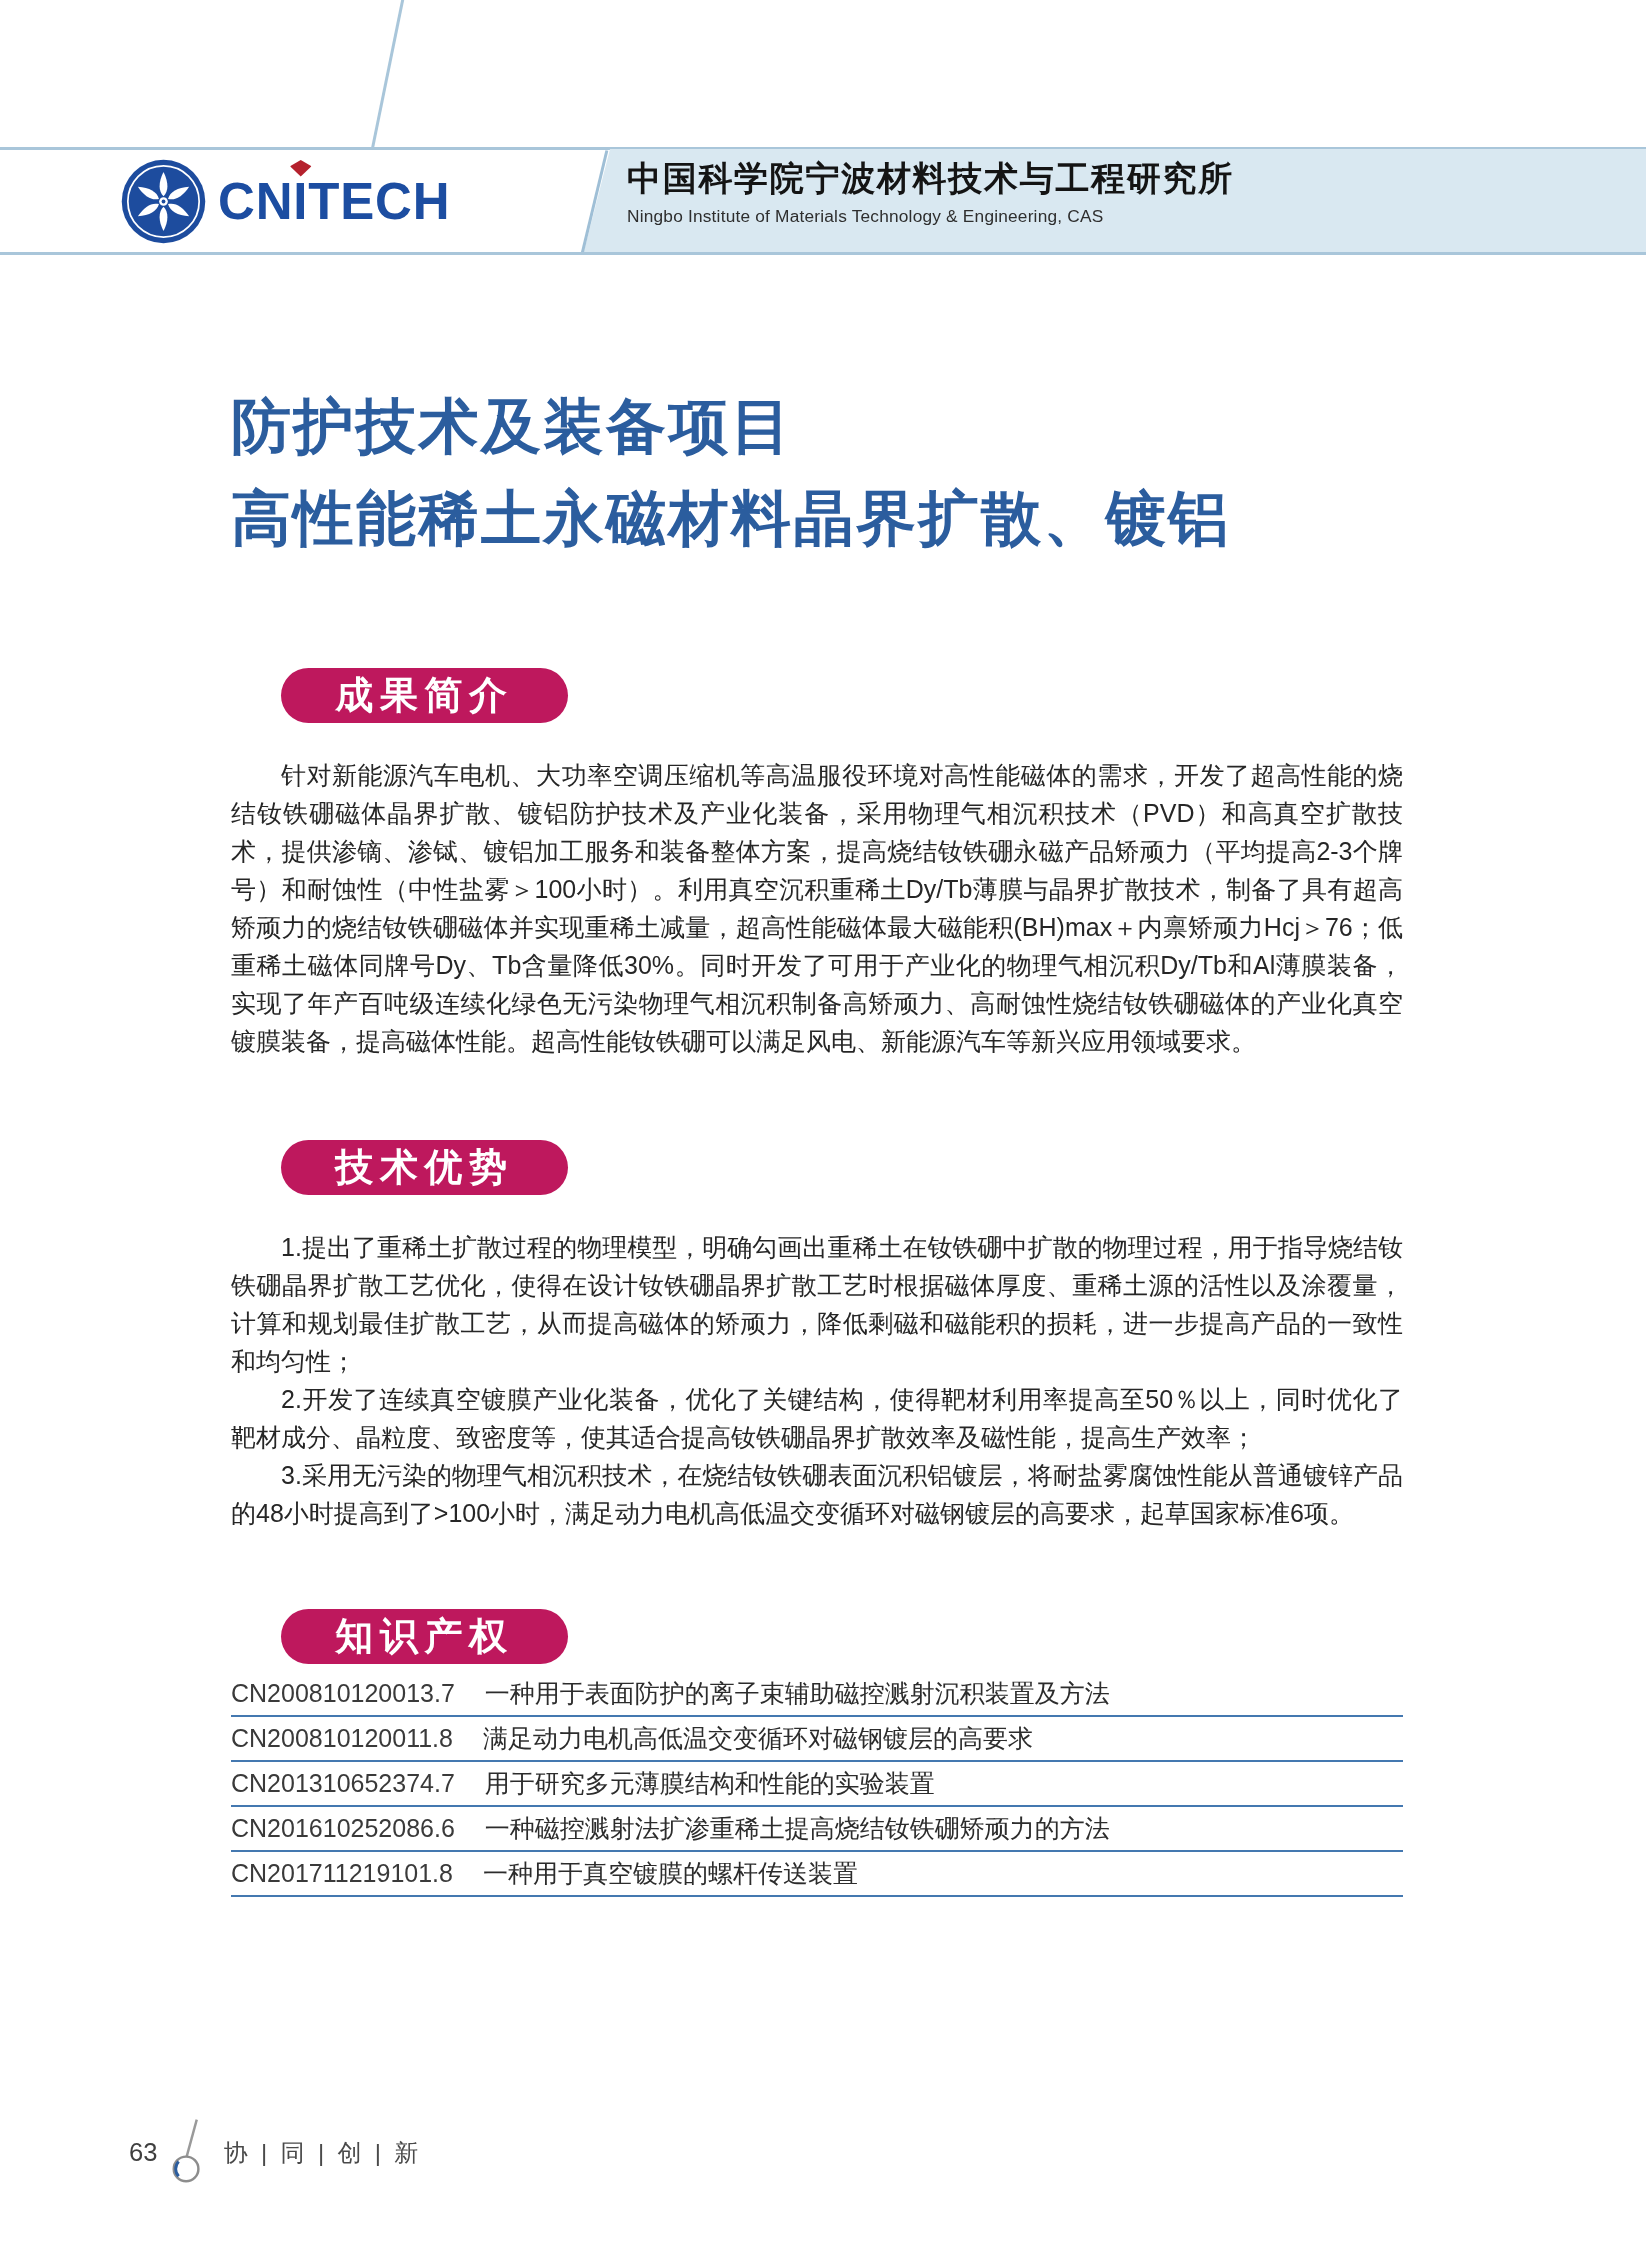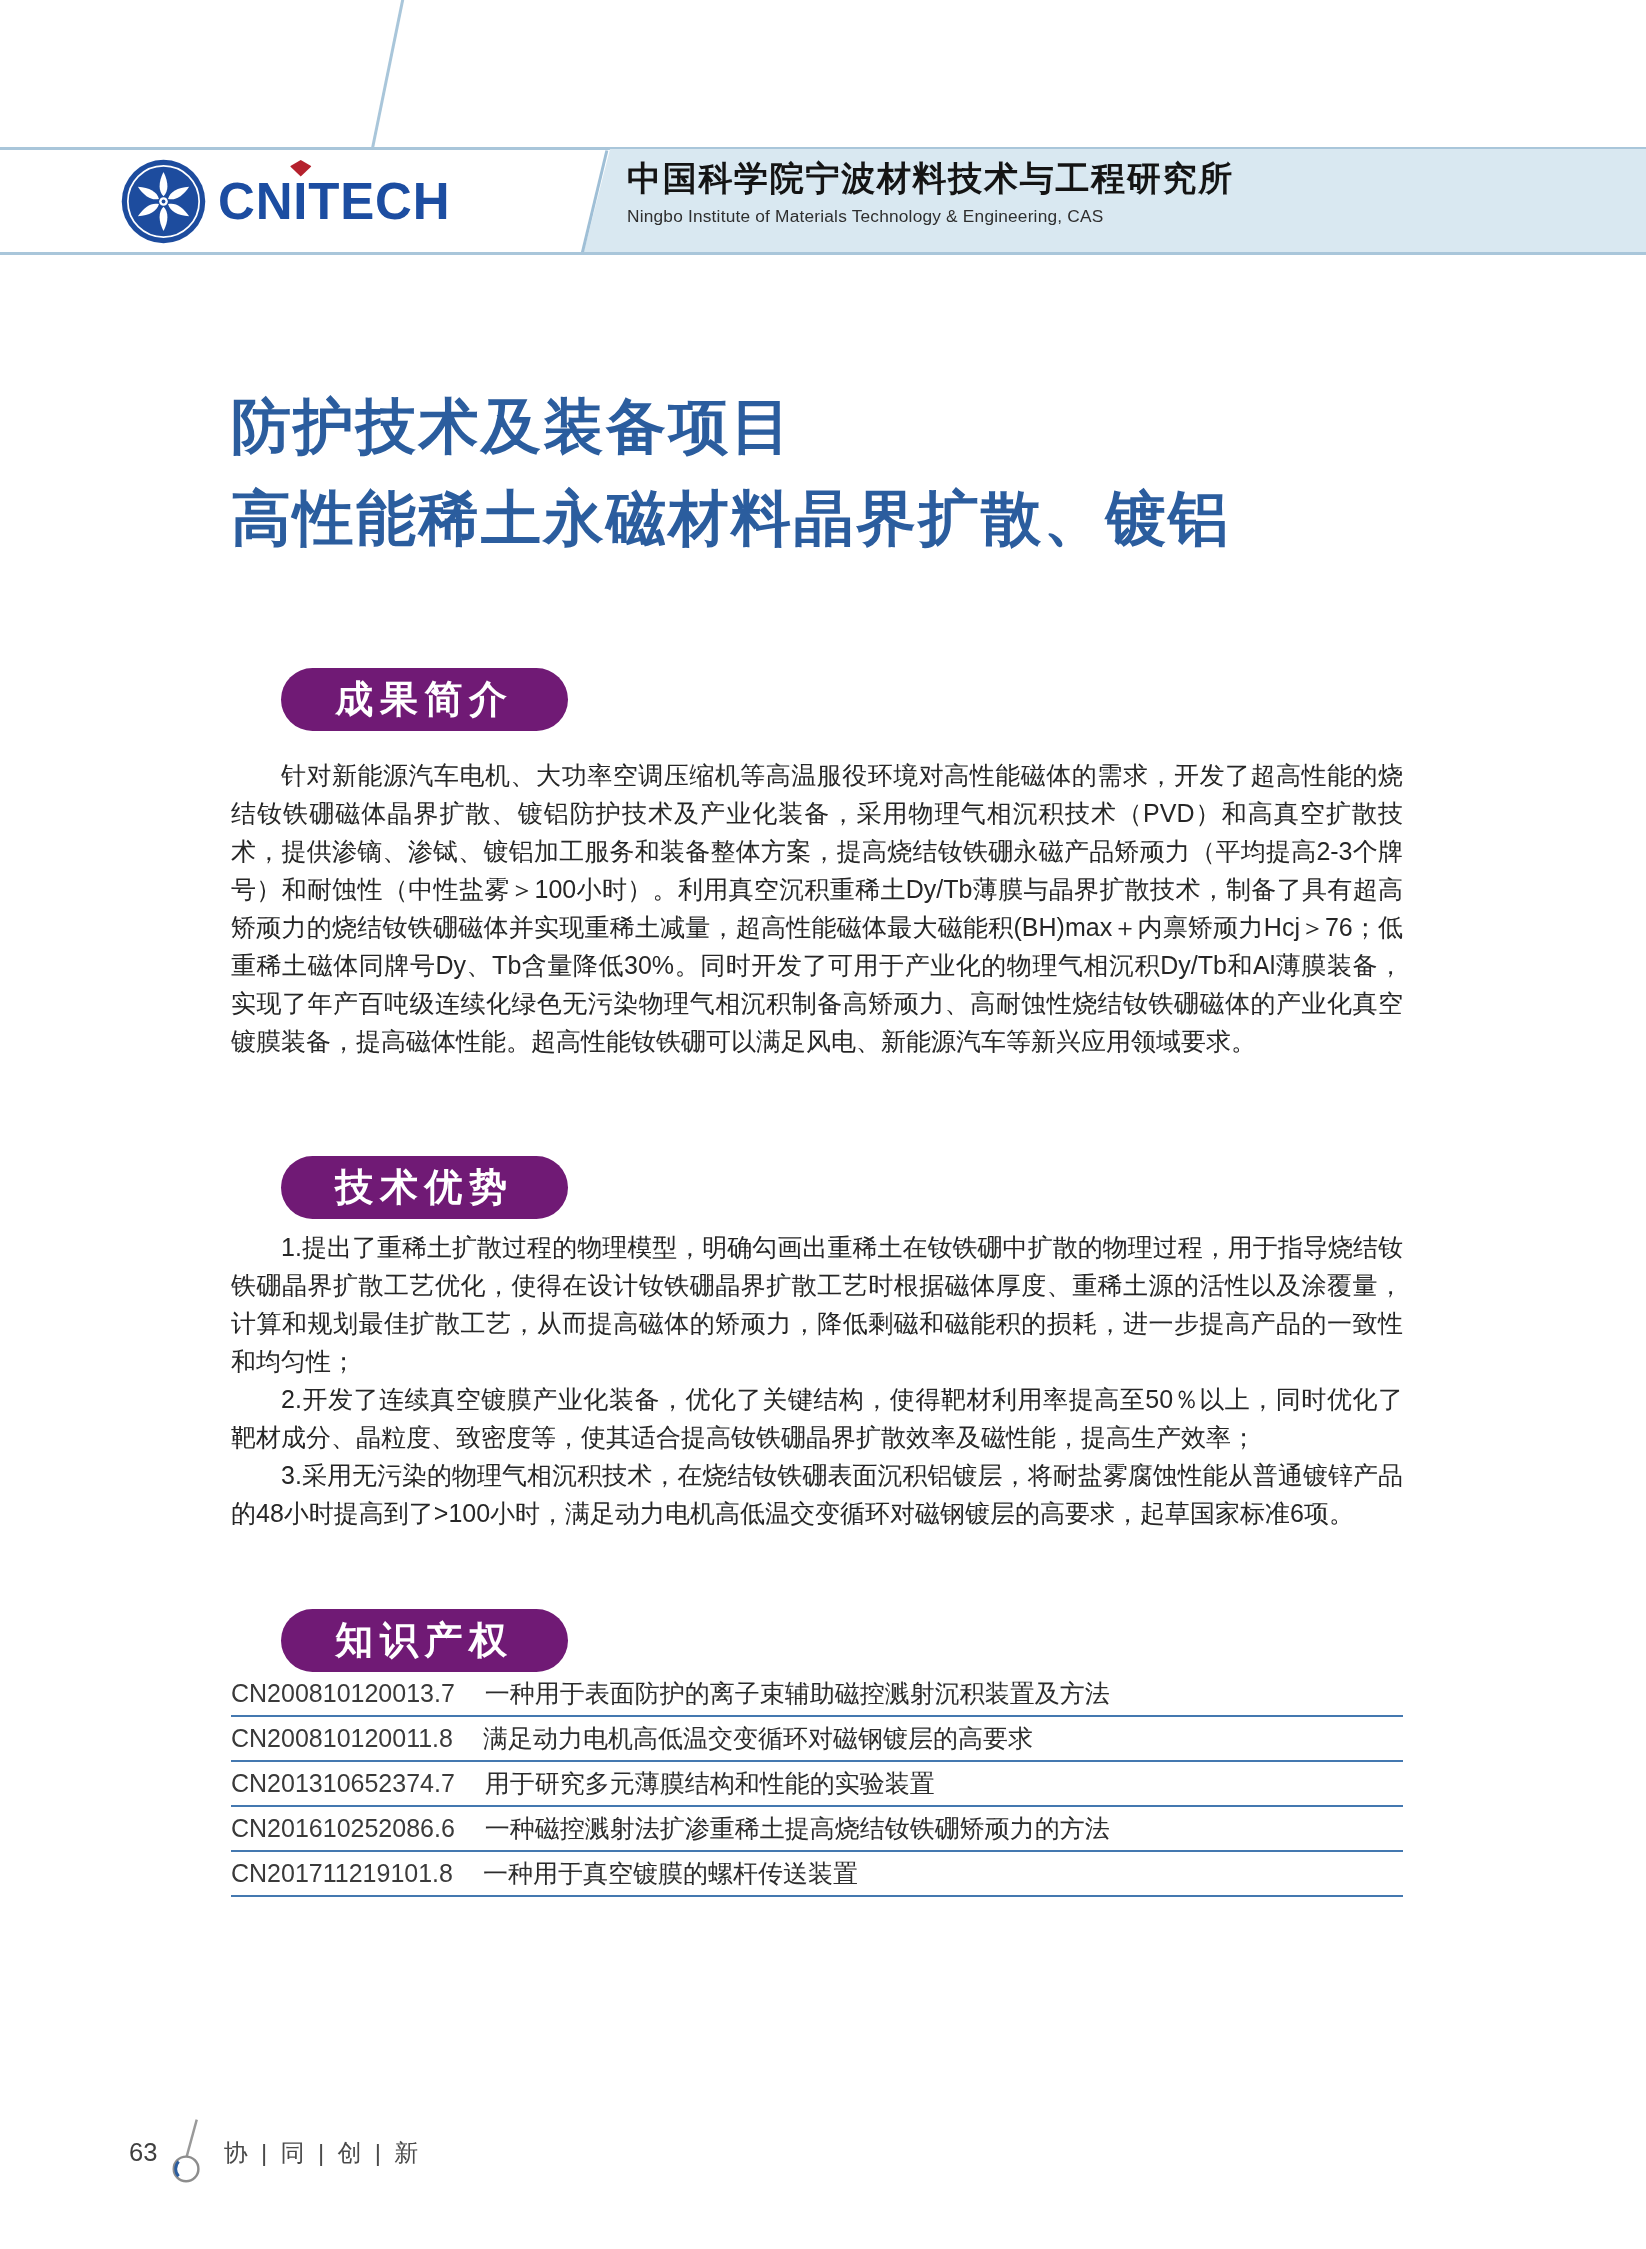--- a/index.html
+++ b/index.html
@@ -41,27 +41,27 @@
     width:21.5px;height:16.5px;background:#b5212d;
     clip-path:polygon(50% 0,100% 38%,50% 100%,0 38%);
   }
   
   .doc-title{
     position:absolute;left:231px;top:381px;width:1205px;
     color:#2b5d9e;font-size:60px;font-weight:bold;line-height:92px;letter-spacing:2.5px;
   }
   
   .pill{
-    position:absolute;left:281px;width:287px;height:63px;
-    background:#701a75;border-radius:33px;
+    position:absolute;left:281px;width:287px;height:55px;
+    background:#be185d;border-radius:33px;
     color:#ffffff;font-size:38px;font-weight:bold;letter-spacing:6.6px;
     display:flex;align-items:center;justify-content:center;
   }
   .pill.p1{top:668px;}
-  .pill.p2{top:1140px;margin-top:16px;}
+  .pill.p2{top:1140px;}
   .pill.p3{top:1609px;}
   
   .bodytext{
     position:absolute;left:231px;width:1172px;
     font-size:25px;line-height:38px;color:#262626;
     text-align:justify;
   }
   .bodytext p{margin:0;text-indent:2em;}
   .intro{top:756px;}
   .adv{top:1228px;}

